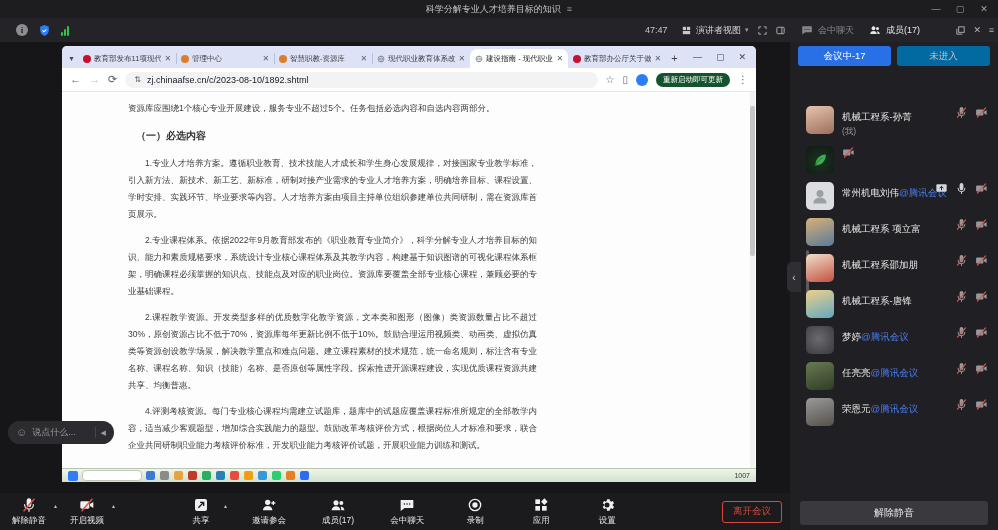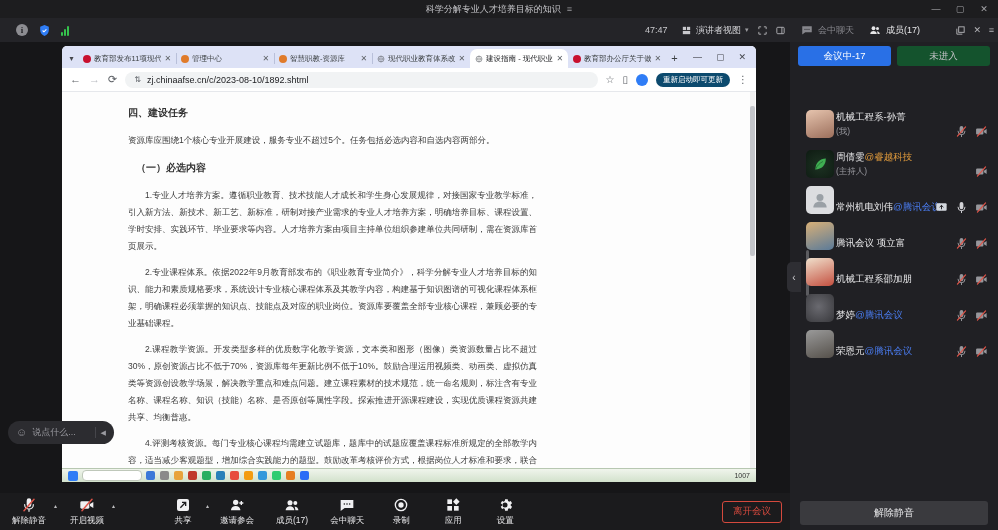--- a/index.html
+++ b/index.html
@@ -51,21 +51,21 @@
   .bwin{margin-left:auto;display:flex;align-items:center;gap:14px;padding:0 10px;color:#44464c;font-size:9px;height:100%}
 
   .urlrow{height:24px;background:#fff;display:flex;align-items:center;padding:0 8px;gap:8px;border-bottom:1px solid #e6e8ec;box-sizing:border-box;}
   .nav{color:#5f6368;font-size:11px;line-height:1}
   .nav.dim{color:#b9bcc2}
   .urlpill{width:496px;height:16px;background:#f1f3f4;border-radius:8px;display:flex;align-items:center;
            padding:0 9px;font-size:9px;color:#202124;gap:6px;box-sizing:border-box;}
   .urlpill .swap{color:#5f6368;font-size:8px}
   .urlrow .r{color:#5f6368;font-size:10px}
   .avatar-chip{width:12px;height:12px;border-radius:50%;background:#2f7df6;flex:none}
-  .updatepill{background:#0c4a6e;color:#fff;font-size:7.5px;padding:2px 7px;border-radius:9px;white-space:nowrap}
+  .updatepill{background:#14532d;color:#fff;font-size:7.5px;padding:2px 7px;border-radius:9px;white-space:nowrap}
 
   .content{position:relative;height:376px;background:#fdfdfd;overflow:hidden;box-sizing:border-box;
            padding:8px 219px 0 66px;}
   .doc .h1{font-size:10px;font-weight:bold;color:#333;margin:6px 0 12px;}
   .doc .h2{font-size:10px;font-weight:bold;color:#333;margin:12px 0 12px;text-indent:0.8em;}
   .doc .p{font-size:8.5px;color:#3b3b3b;line-height:17px;text-align:justify;text-indent:2em;margin:0 0 9px;}
   .doc .flat{text-indent:0}
   .vscroll{position:absolute;right:1px;top:0;bottom:0;width:5px;background:#f1f1f1}
   .vthumb{position:absolute;top:14px;height:150px;width:5px;background:#c3c5c9;border-radius:2px}
 
@@ -79,42 +79,42 @@
   
   .chatbubble{position:absolute;left:8px;top:421px;width:106px;height:23px;background:#2c2c30;border-radius:12px;
               display:flex;align-items:center;gap:5px;padding:0 8px;color:#9a9aa0;font-size:9px;box-sizing:border-box;}
   .cb-smile{font-size:11px;color:#8d8d92;line-height:1}
   .cb-div{width:1px;height:11px;background:#45454a;margin-left:auto}
   .cb-col{font-size:7px;color:#9a9aa0}
 
   
   .toolbar{position:absolute;left:0;top:493px;width:790px;height:37px;background:#1b1b1d;display:flex;align-items:center;}
   .tgl{display:flex;margin-left:12px;gap:24px}
-  .tgc{display:flex;margin-left:64px;gap:22px}
+  .tgc{display:flex;margin-left:82px;gap:36px}
   .tbtn{display:flex;flex-direction:column;align-items:center;color:#e6e6e8;font-size:8.5px;gap:2px;position:relative;min-width:30px}
   .tbtn-ic{height:16px;display:flex;align-items:center;color:#f0f0f2}
   .tbtn-ic svg{width:16px;height:16px}
   .tcaret{position:absolute;right:-11px;top:5px;font-size:6px;color:#bcbcbe}
   .leavebtn{position:absolute;right:8px;top:50%;transform:translateY(-50%);height:20px;padding:0 10px;
             border:1px solid #d5493d;color:#d5493d;border-radius:3px;font-size:9.5px;display:flex;align-items:center;background:transparent;}
 
   
   .panel{position:absolute;left:790px;top:42px;width:208px;height:488px;background:#202024;box-sizing:border-box;}
   .speakbar{height:26px;display:flex;align-items:center;gap:6px;padding:0 8px;color:#dcdce0;font-size:9px;box-sizing:border-box;}
   .searchcircle{width:16px;height:16px;border-radius:50%;border:1px solid #55555a;display:flex;align-items:center;justify-content:center;color:#9a9aa0;flex:none}
   .searchcircle svg{width:9px;height:9px}
   .sbdiv{width:1px;height:12px;background:#3c3c40}
   .sbmic{color:#9a9aa0}
   .sbmic svg{width:11px;height:11px}
   .ptabs{display:flex;gap:6px;padding:4px 8px 6px;box-sizing:border-box}
   .ptab{flex:1;height:20px;border-radius:3px;display:flex;align-items:center;justify-content:center;font-size:9.5px}
   .ptab.on{background:#2970e6;color:#fff}
-  .ptab.off{background:#14532d;color:#c2c2c6}
+  .ptab.off{background:#0369a1;color:#c2c2c6}
   .mlist{position:absolute;top:60px;bottom:34px;left:0;right:0;overflow:hidden}
-  .mrow{display:flex;align-items:flex-end;gap:2px;padding:4px 10px 4px 16px;min-height:30px;box-sizing:border-box}
+  .mrow{display:flex;align-items:flex-start;gap:8px;padding:4px 10px 4px 16px;min-height:30px;box-sizing:border-box}
   .mavatar{width:28px;height:28px;border-radius:5px;flex:none;display:flex;align-items:center;justify-content:center;overflow:hidden;background:#55555a;}
   .mavatar svg{width:20px;height:20px}
   .mmain{flex:1;min-width:0}
   .mname{font-size:9.5px;color:#e8e8ea;white-space:nowrap;overflow:hidden}
   .msub{font-size:8.5px;color:#9a9aa0;margin-top:2px}
   .micons{display:flex;gap:7px;flex:none}
   .mi{color:#97979c}
   .mi svg{width:13px;height:13px}
   .mi-mic-on{color:#d2d2d6}
   .mi-screen-share{color:#d4d8de}
@@ -272,21 +272,20 @@
       </div>
       <span class="r" style="margin-left:auto">☆</span>
       <span class="r">▯</span>
       <span class="avatar-chip"></span>
       <span class="updatepill">重新启动即可更新</span>
       <span class="r">⋮</span>
     </div>
     <div class="content">
       <div class="doc">
 
-      <div class="h1">四、建设任务</div>
           <div class="p flat">资源库应围绕1个核心专业开展建设，服务专业不超过5个。任务包括必选内容和自选内容两部分。</div>
           <div class="h2">（一）必选内容</div>
           <div class="p">1.专业人才培养方案。遵循职业教育、技术技能人才成长和学生身心发展规律，对接国家专业教学标准，引入新方法、新技术、新工艺、新标准，研制对接产业需求的专业人才培养方案，明确培养目标、课程设置、学时安排、实践环节、毕业要求等内容。人才培养方案由项目主持单位组织参建单位共同研制，需在资源库首页展示。</div>
           <div class="p">2.专业课程体系。依据2022年9月教育部发布的《职业教育专业简介》，科学分解专业人才培养目标的知识、能力和素质规格要求，系统设计专业核心课程体系及其教学内容，构建基于知识图谱的可视化课程体系框架，明确课程必须掌握的知识点、技能点及对应的职业岗位。资源库要覆盖全部专业核心课程，兼顾必要的专业基础课程。</div>
           <div class="p">2.课程教学资源。开发类型多样的优质数字化教学资源，文本类和图形（图像）类资源数量占比不超过30%，原创资源占比不低于70%，资源库每年更新比例不低于10%。鼓励合理运用视频类、动画类、虚拟仿真类等资源创设教学场景，解决教学重点和难点问题。建立课程素材的技术规范，统一命名规则，标注含有专业名称、课程名称、知识（技能）名称、是否原创等属性字段。探索推进开源课程建设，实现优质课程资源共建共享、均衡普惠。</div>
           <div class="p">4.评测考核资源。每门专业核心课程均需建立试题库，题库中的试题应覆盖课程标准所规定的全部教学内容，适当减少客观题型，增加综合实践能力的题型。鼓励改革考核评价方式，根据岗位人才标准和要求，联合企业共同研制职业能力考核评价标准，开发职业能力考核评价试题，开展职业能力训练和测试。</div>
         </div>
       <div class="vscroll">
           <div class="vthumb"></div>
         </div>
@@ -460,24 +459,20 @@
             </span>
           </span>
         </div>
         <div class="mrow">
           <span class="mavatar" style="background: radial-gradient(circle at 50% 55%, rgb(29, 51, 35), rgb(14, 26, 18));">
             <svg viewBox="0 0 24 24" width="100%" height="100%">
               <path d="M6.5 18.5C6.5 10.5 12 5.5 19 5.5c0 8-5 13-12.5 13z" fill="#3fae52"></path>
               <path d="M6.5 18.5c2-4.5 5-7.5 9-9.5" stroke="#2a7a3a" stroke-width="1.2" fill="none"></path>
             </svg>
           </span>
-          <span class="mmain">
-            <span class="mname"><span>周倩雯</span><span class="via" style="color: rgb(224, 154, 60);">@睿越科技</span></span>
-            <span class="msub" style="display:block">(主持人)</span>
-          </span>
           <span class="micons">
             <span class="mi mi-cam-off">
               <svg viewBox="0 0 24 24" width="100%" height="100%">
                 <rect x="2" y="6.5" width="13.5" height="11" rx="2" fill="currentColor"></rect>
                 <path d="M16.5 10.5l5-3v9l-5-3z" fill="currentColor"></path>
                 <line x1="4.5" y1="20.5" x2="19.5" y2="3.5" stroke="#e05448" stroke-width="2.2" stroke-linecap="round"></line>
               </svg>
             </span>
           </span>
         </div>
@@ -510,21 +505,21 @@
                 <rect x="2" y="6.5" width="13.5" height="11" rx="2" fill="currentColor"></rect>
                 <path d="M16.5 10.5l5-3v9l-5-3z" fill="currentColor"></path>
                 <line x1="4.5" y1="20.5" x2="19.5" y2="3.5" stroke="#e05448" stroke-width="2.2" stroke-linecap="round"></line>
               </svg>
             </span>
           </span>
         </div>
         <div class="mrow">
           <span class="mavatar" style="background: linear-gradient(160deg, rgb(216, 176, 120), rgb(90, 122, 153));"></span>
           <span class="mmain">
-            <span class="mname"><span>腾讯会议 项立富</span></span>
+            <span class="mname"><span>机械工程系 项立富</span></span>
             
           </span>
           <span class="micons">
             <span class="mi mi-mic-off">
               <svg viewBox="0 0 24 24" width="100%" height="100%">
                 <path d="M12 15a3.5 3.5 0 0 0 3.5-3.5v-6a3.5 3.5 0 0 0-7 0v6A3.5 3.5 0 0 0 12 15z" fill="currentColor"></path>
                 <path d="M5.5 11.5a6.5 6.5 0 0 0 13 0M12 18v3.5" fill="none" stroke="currentColor" stroke-width="1.8" stroke-linecap="round"></path>
                 <line x1="4.5" y1="20.5" x2="19.5" y2="3.5" stroke="#e05448" stroke-width="2.2" stroke-linecap="round"></line>
               </svg>
             </span>
@@ -554,23 +549,69 @@
             <span class="mi mi-cam-off">
               <svg viewBox="0 0 24 24" width="100%" height="100%">
                 <rect x="2" y="6.5" width="13.5" height="11" rx="2" fill="currentColor"></rect>
                 <path d="M16.5 10.5l5-3v9l-5-3z" fill="currentColor"></path>
                 <line x1="4.5" y1="20.5" x2="19.5" y2="3.5" stroke="#e05448" stroke-width="2.2" stroke-linecap="round"></line>
               </svg>
             </span>
           </span>
         </div>
         <div class="mrow">
+          <span class="mavatar" style="background: linear-gradient(160deg, rgb(240, 208, 138), rgb(98, 168, 192));"></span>
+          <span class="mmain">
+            <span class="mname"><span>机械工程系-唐锋</span></span>
+            
+          </span>
+          <span class="micons">
+            <span class="mi mi-mic-off">
+              <svg viewBox="0 0 24 24" width="100%" height="100%">
+                <path d="M12 15a3.5 3.5 0 0 0 3.5-3.5v-6a3.5 3.5 0 0 0-7 0v6A3.5 3.5 0 0 0 12 15z" fill="currentColor"></path>
+                <path d="M5.5 11.5a6.5 6.5 0 0 0 13 0M12 18v3.5" fill="none" stroke="currentColor" stroke-width="1.8" stroke-linecap="round"></path>
+                <line x1="4.5" y1="20.5" x2="19.5" y2="3.5" stroke="#e05448" stroke-width="2.2" stroke-linecap="round"></line>
+              </svg>
+            </span>
+            <span class="mi mi-cam-off">
+              <svg viewBox="0 0 24 24" width="100%" height="100%">
+                <rect x="2" y="6.5" width="13.5" height="11" rx="2" fill="currentColor"></rect>
+                <path d="M16.5 10.5l5-3v9l-5-3z" fill="currentColor"></path>
+                <line x1="4.5" y1="20.5" x2="19.5" y2="3.5" stroke="#e05448" stroke-width="2.2" stroke-linecap="round"></line>
+              </svg>
+            </span>
+          </span>
+        </div>
+        <div class="mrow">
           <span class="mavatar" style="background: radial-gradient(circle at 45% 45%, rgb(106, 106, 112), rgb(56, 56, 60));"></span>
           <span class="mmain">
             <span class="mname"><span>梦婷</span><span class="via" style="color: rgb(74, 124, 240);">@腾讯会议</span></span>
+            
+          </span>
+          <span class="micons">
+            <span class="mi mi-mic-off">
+              <svg viewBox="0 0 24 24" width="100%" height="100%">
+                <path d="M12 15a3.5 3.5 0 0 0 3.5-3.5v-6a3.5 3.5 0 0 0-7 0v6A3.5 3.5 0 0 0 12 15z" fill="currentColor"></path>
+                <path d="M5.5 11.5a6.5 6.5 0 0 0 13 0M12 18v3.5" fill="none" stroke="currentColor" stroke-width="1.8" stroke-linecap="round"></path>
+                <line x1="4.5" y1="20.5" x2="19.5" y2="3.5" stroke="#e05448" stroke-width="2.2" stroke-linecap="round"></line>
+              </svg>
+            </span>
+            <span class="mi mi-cam-off">
+              <svg viewBox="0 0 24 24" width="100%" height="100%">
+                <rect x="2" y="6.5" width="13.5" height="11" rx="2" fill="currentColor"></rect>
+                <path d="M16.5 10.5l5-3v9l-5-3z" fill="currentColor"></path>
+                <line x1="4.5" y1="20.5" x2="19.5" y2="3.5" stroke="#e05448" stroke-width="2.2" stroke-linecap="round"></line>
+              </svg>
+            </span>
+          </span>
+        </div>
+        <div class="mrow">
+          <span class="mavatar" style="background: linear-gradient(160deg, rgb(106, 122, 82), rgb(47, 60, 38));"></span>
+          <span class="mmain">
+            <span class="mname"><span>任亮亮</span><span class="via" style="color: rgb(74, 124, 240);">@腾讯会议</span></span>
             
           </span>
           <span class="micons">
             <span class="mi mi-mic-off">
               <svg viewBox="0 0 24 24" width="100%" height="100%">
                 <path d="M12 15a3.5 3.5 0 0 0 3.5-3.5v-6a3.5 3.5 0 0 0-7 0v6A3.5 3.5 0 0 0 12 15z" fill="currentColor"></path>
                 <path d="M5.5 11.5a6.5 6.5 0 0 0 13 0M12 18v3.5" fill="none" stroke="currentColor" stroke-width="1.8" stroke-linecap="round"></path>
                 <line x1="4.5" y1="20.5" x2="19.5" y2="3.5" stroke="#e05448" stroke-width="2.2" stroke-linecap="round"></line>
               </svg>
             </span>

